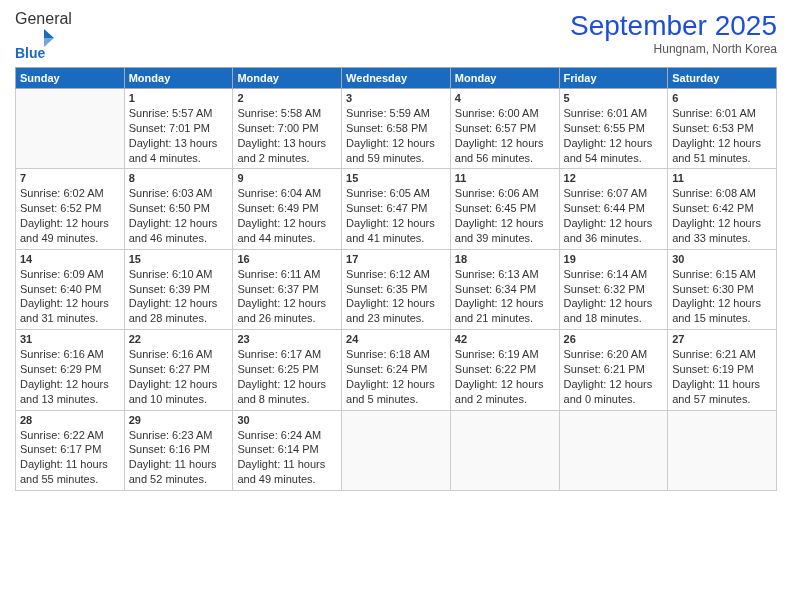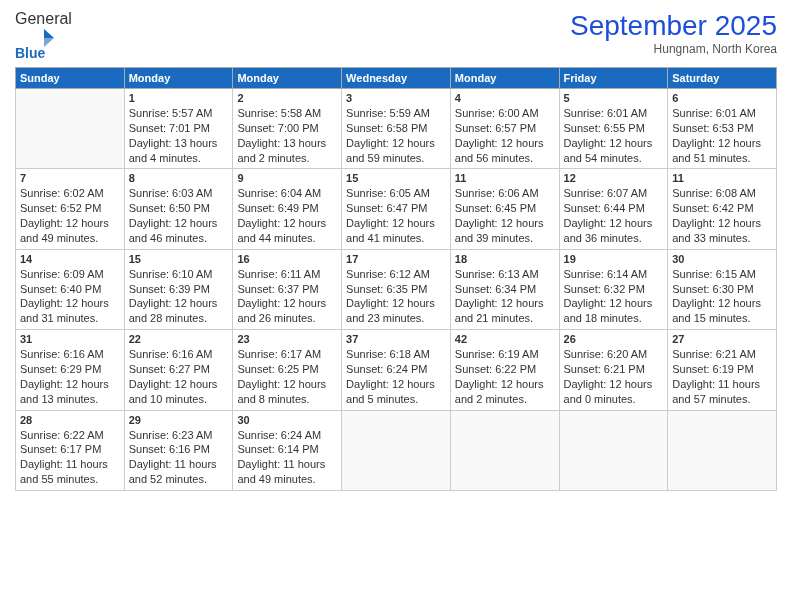--- a/index.html
+++ b/index.html
@@ -211,21 +211,21 @@
           </td>
           <td>
             <span class="day-num">22</span>
             <div class="day-info">Sunrise: 6:16 AM<br>Sunset: 6:27 PM<br>Daylight: 12 hours<br>and 10 minutes.</div>
           </td>
           <td>
             <span class="day-num">23</span>
             <div class="day-info">Sunrise: 6:17 AM<br>Sunset: 6:25 PM<br>Daylight: 12 hours<br>and 8 minutes.</div>
           </td>
           <td>
-            <span class="day-num">37</span>
+            <span class="day-num">24</span>
             <div class="day-info">Sunrise: 6:18 AM<br>Sunset: 6:24 PM<br>Daylight: 12 hours<br>and 5 minutes.</div>
           </td>
           <td>
             <span class="day-num">42</span>
             <div class="day-info">Sunrise: 6:19 AM<br>Sunset: 6:22 PM<br>Daylight: 12 hours<br>and 2 minutes.</div>
           </td>
           <td>
             <span class="day-num">26</span>
             <div class="day-info">Sunrise: 6:20 AM<br>Sunset: 6:21 PM<br>Daylight: 12 hours<br>and 0 minutes.</div>
           </td>

